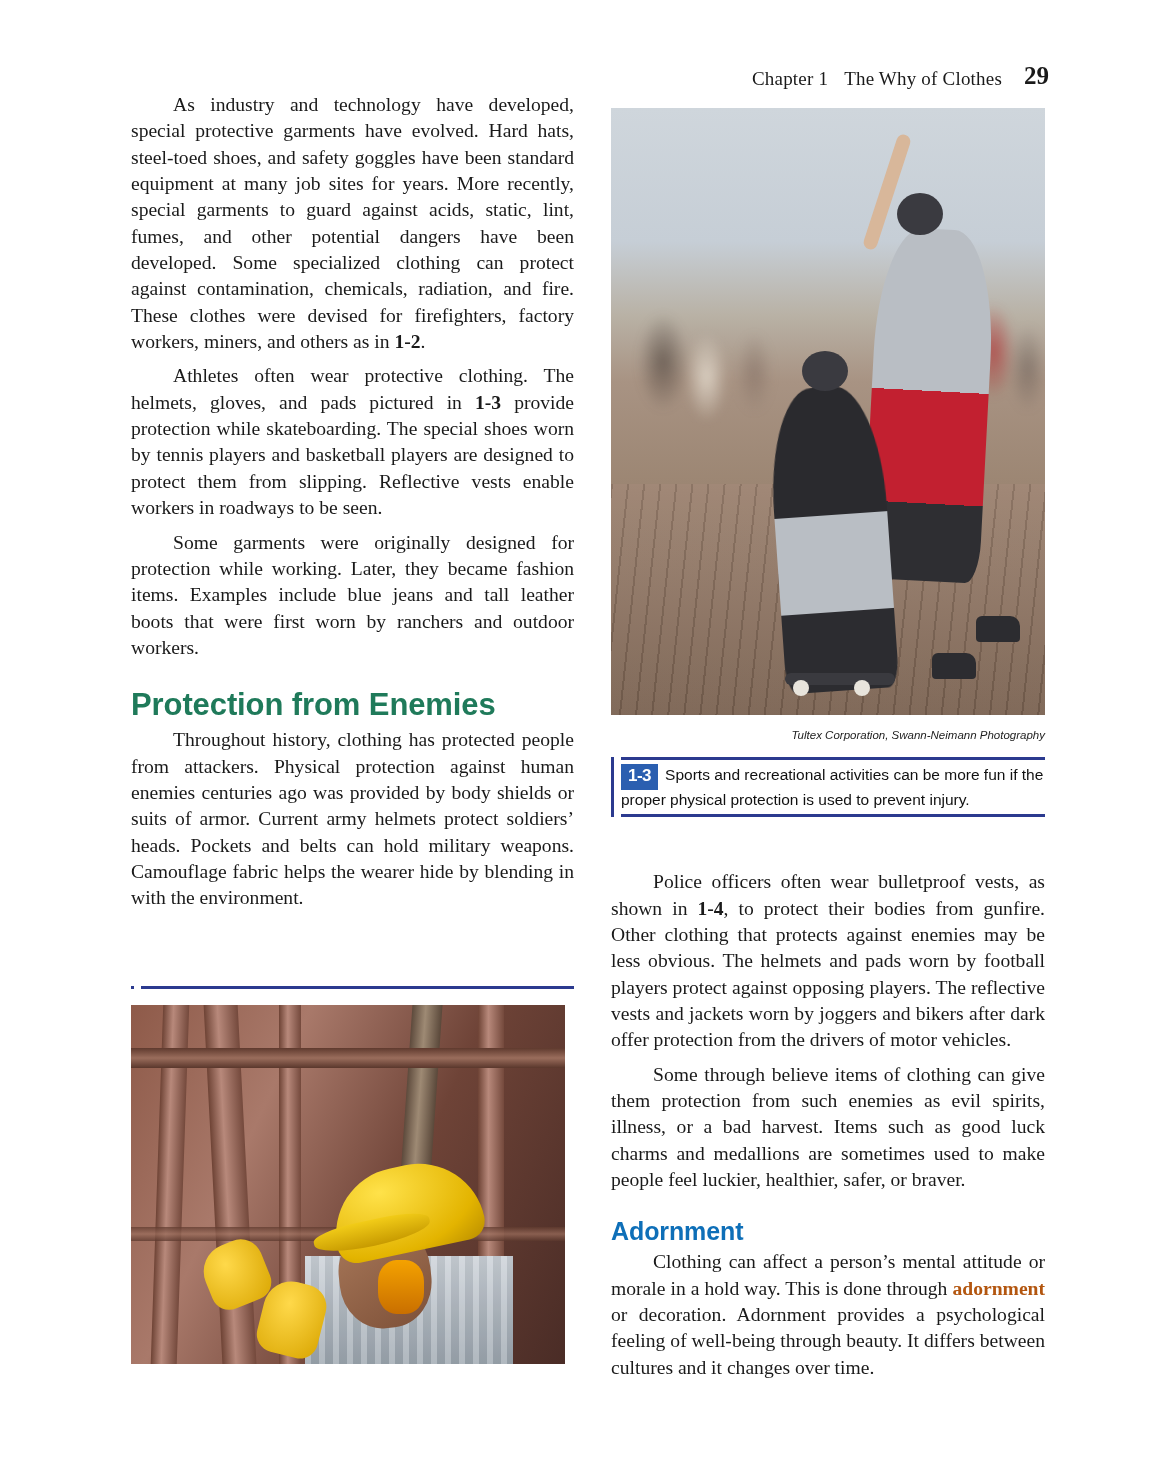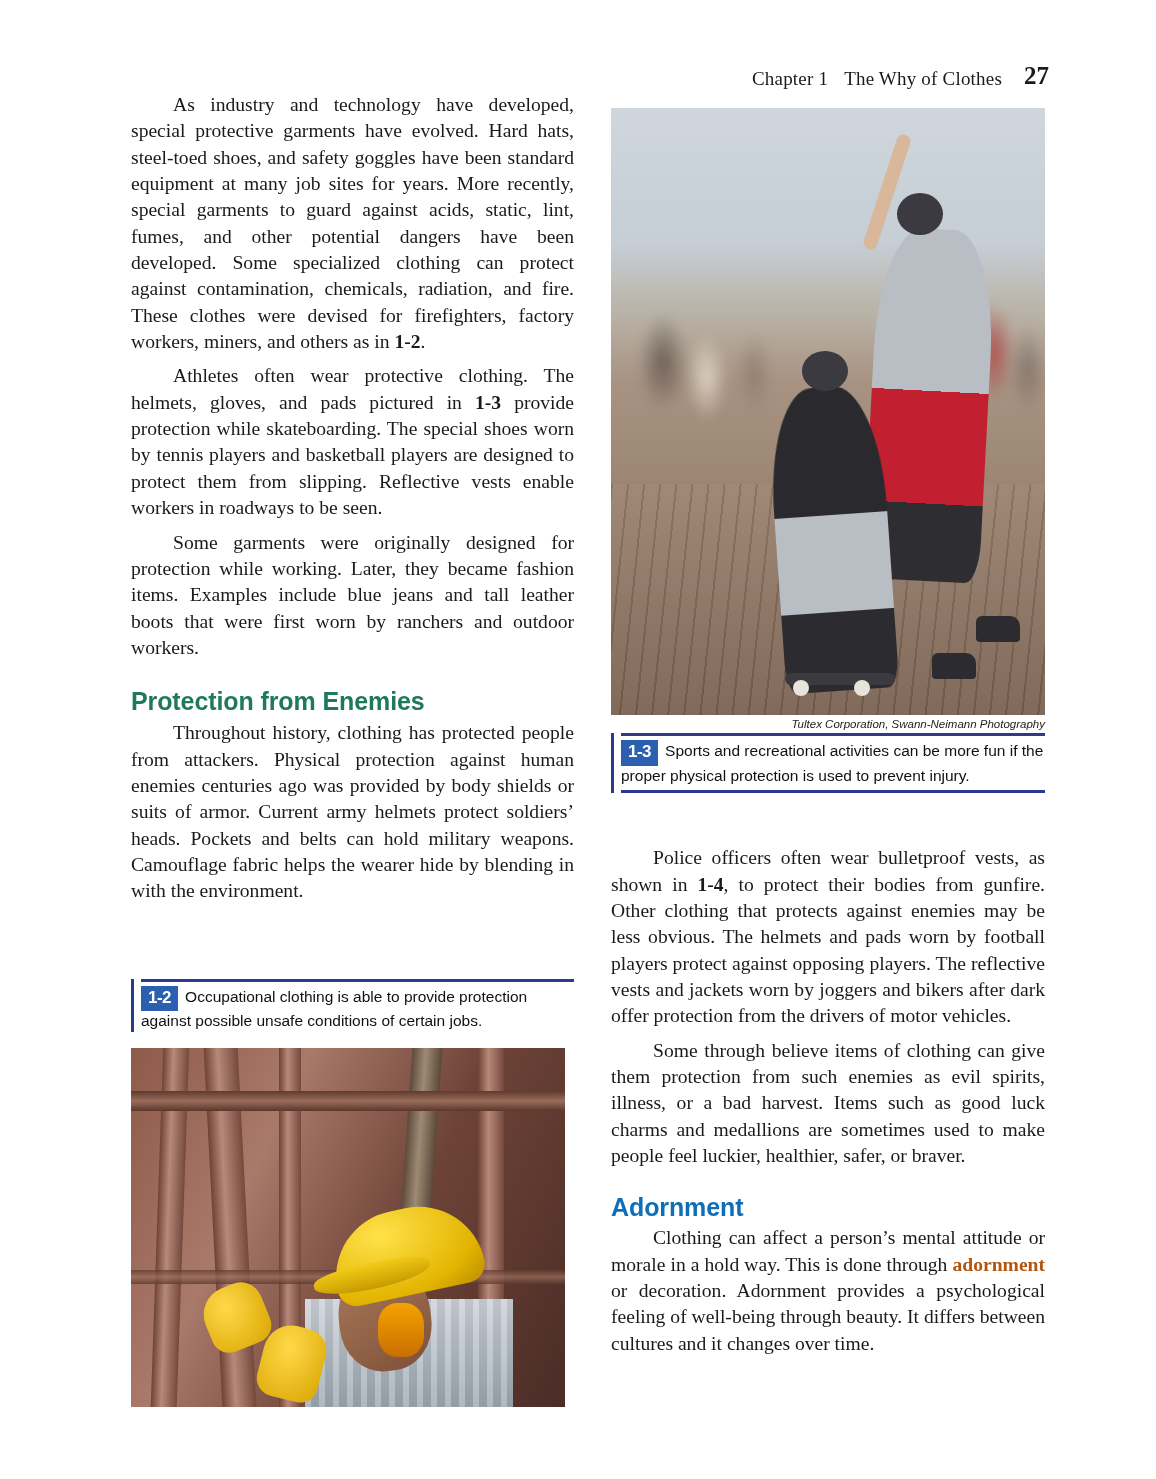--- a/index.html
+++ b/index.html
@@ -56,21 +56,21 @@
     line-height: 1.345;
     text-align: justify;
     text-indent: 42px;
     hyphens: auto;
   }
   p.body + p.body { margin-top: 8px; }
 
   .green-head {
     font-family: "Liberation Sans", sans-serif;
     color: #1f7a5a;
-    font-size: 25px;
+    font-size: 31px;
     font-weight: bold;
     margin: 26px 0 4px 0;
     letter-spacing: -0.1px;
   }
   .blue-head {
     font-family: "Liberation Sans", sans-serif;
     color: #0e6fb8;
     font-size: 25px;
     font-weight: bold;
     margin: 24px 0 3px 0;
@@ -124,21 +124,21 @@
     margin-right: 7px;
     vertical-align: -1px;
     letter-spacing: -0.5px;
   }
   .credit {
     font-family: "Liberation Sans", sans-serif;
     font-size: 11.5px;
     font-style: italic;
     text-align: right;
     color: #222;
-    margin-top: 3px;
+    margin-top: 14px;
   }
 
   
   .photo {
     position: relative;
     overflow: hidden;
     background: #c9cdd2;
   }
 
   
@@ -271,21 +271,21 @@
   #photo-worker .glove.g1 { left: 30%; bottom: 2%; transform: rotate(14deg); }
   #photo-worker .glove.g2 { left: 17%; bottom: 16%; transform: rotate(-22deg); height: 64px; }
 </style>
 </head>
 <body>
 
 <div class="page-header">
   <div class="header-chapter">
     <span>Chapter 1</span><span class="sep"></span><span>The Why of Clothes</span>
   </div>
-  <div class="header-pagenum">27</div>
+  <div class="header-pagenum">29</div>
 </div>
 
 <div class="col-left">
 
   <p class="body">
     <span>As industry and technology have developed, special protective garments have evolved. Hard hats, steel-toed shoes, and safety goggles have been standard equipment at many job sites for years. More recently, special garments to guard against acids, static, lint, fumes, and other potential dangers have been developed. Some specialized clothing can protect against contamination, chemicals, radiation, and fire. These clothes were devised for firefighters, factory workers, miners, and others as in <b class="figref">1-2</b>.</span>
   </p>
 
   <p class="body">
     <span>Athletes often wear protective clothing. The helmets, gloves, and pads pictured in <b class="figref">1-3</b> provide protection while skateboarding. The special shoes worn by tennis players and basketball players are designed to protect them from slipping. Reflective vests enable workers in roadways to be seen.</span>
@@ -298,23 +298,20 @@
   <h2 class="green-head">Protection from Enemies</h2>
 
   <p class="body">
     <span>Throughout history, clothing has protected people from attackers. Physical protection against human enemies centuries ago was provided by body shields or suits of armor. Current army helmets protect soldiers’ heads. Pockets and belts can hold military weapons. Camouflage fabric helps the wearer hide by blending in with the environment.</span>
   </p>
 
   <div style="height:66px"></div>
 
   <div class="fig-caption">
     <div class="rule-top"></div>
-    <div class="cap-line">
-      <span class="fig-num">1-2</span><span>Occupational clothing is able to provide protection against possible unsafe conditions of certain jobs.</span>
-    </div>
   </div>
 
   <div class="photo" id="photo-worker" style="margin-top:16px;">
     <div class="bg"></div>
     <div class="pipe p1"></div>
     <div class="pipe p2"></div>
     <div class="pipe p3"></div>
     <div class="pipe p4"></div>
     <div class="pipe p5"></div>
     <div class="pipe-h h1"></div>
@@ -342,21 +339,21 @@
     <div class="skater-a-head"></div>
     <div class="board"></div>
     <div class="wheel w1"></div>
     <div class="wheel w2"></div>
     <div class="shoe s1"></div>
     <div class="shoe s2"></div>
   </div>
 
   <div class="credit">Tultex Corporation, Swann-Neimann Photography</div>
 
-  <div class="fig-caption" style="margin-top:3px;">
+  <div class="fig-caption" style="margin-top:16px;">
     <div class="rule-top"></div>
     <div class="cap-line">
       <span class="fig-num">1-3</span><span>Sports and recreational activities can be more fun if the proper physical protection is used to prevent injury.</span>
     </div>
     <div class="rule-bottom"></div>
   </div>
 
   <div style="height:52px"></div>
 
   <p class="body">

